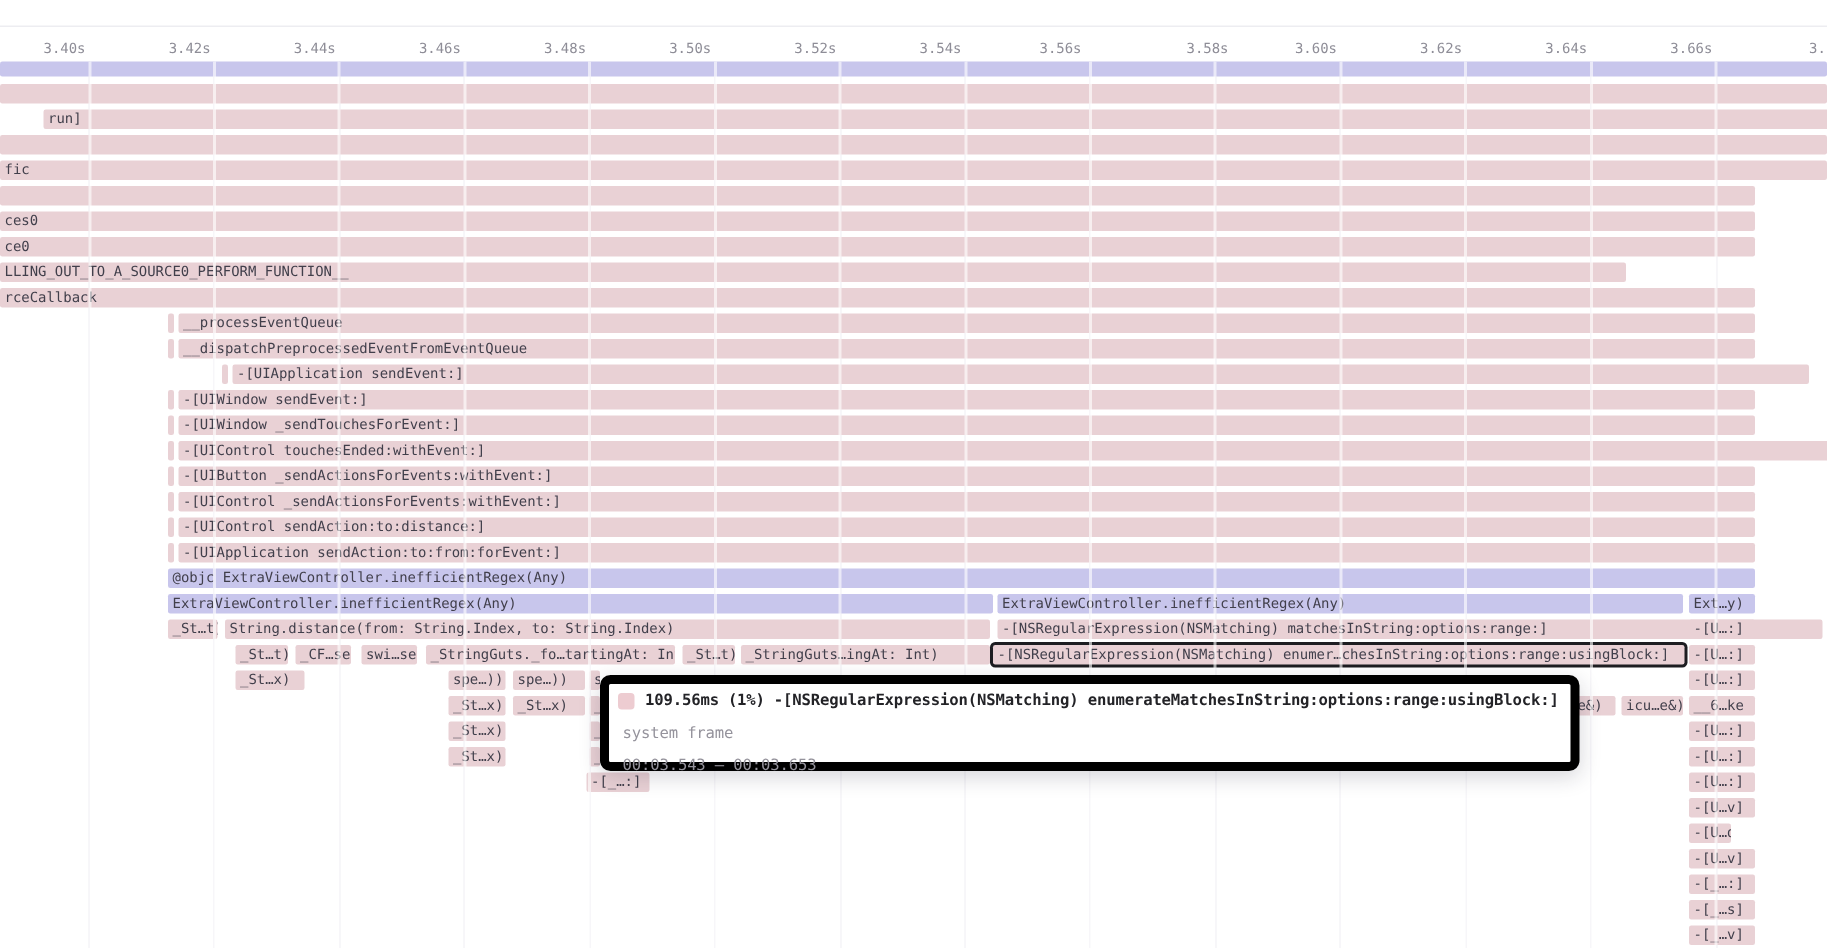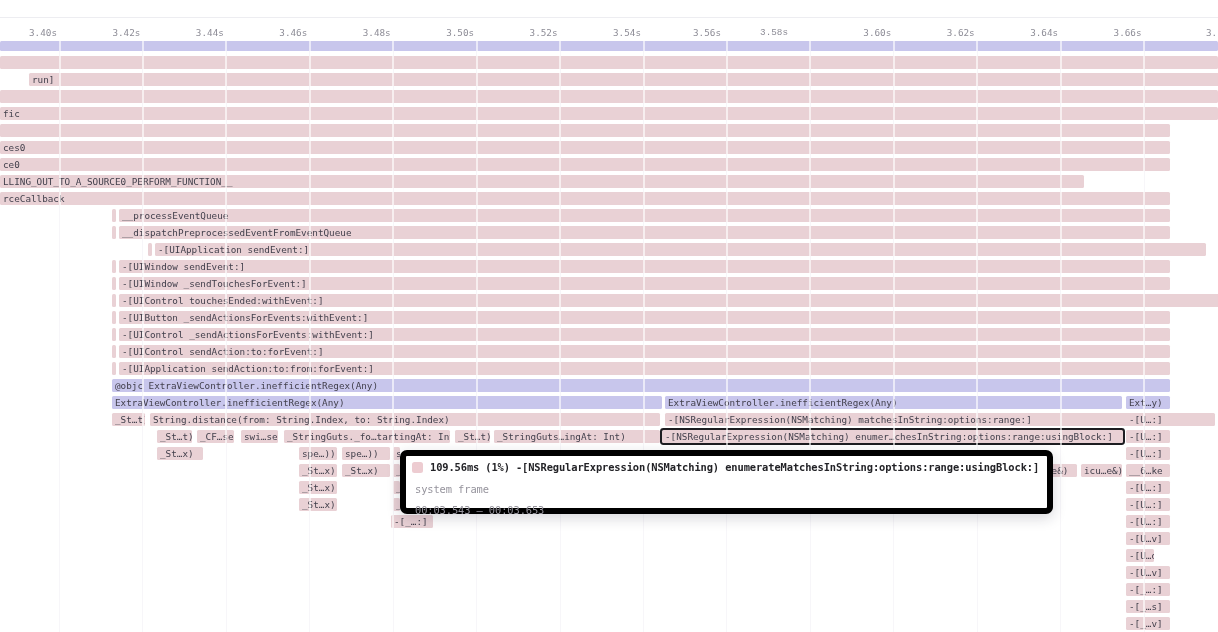--- a/index.html
+++ b/index.html
@@ -39,21 +39,21 @@
     <div class="ruler-line"></div>
   <div class="tick-label" style="left: 57px;">3.40s</div>
       <div class="tick-label" style="left: 140.43px;">3.42s</div>
       <div class="tick-label" style="left: 223.86px;">3.44s</div>
       <div class="tick-label" style="left: 307.29px;">3.46s</div>
       <div class="tick-label" style="left: 390.72px; text-align: right;">3.48s</div>
       <div class="tick-label" style="left: 474.15px;">3.50s</div>
       <div class="tick-label" style="left: 557.58px;">3.52s</div>
       <div class="tick-label" style="left: 641.01px;">3.54s</div>
       <div class="tick-label" style="left: 721px;">3.56s</div>
-      <div class="tick-label" style="left: 788px; font-family: Liberation Mono, monospace;">3.58s</div>
+      <div class="tick-label" style="left: 819px;">3.58s</div>
       <div class="tick-label" style="left: 891.3px;">3.60s</div>
       <div class="tick-label" style="left: 974.73px;">3.62s</div>
       <div class="tick-label" style="left: 1058.16px;">3.64s</div>
       <div class="tick-label" style="left: 1141.59px;">3.66s</div>
       <div class="tick-label partial" style="left: 1206px;">3.</div>
     </div>
   <div id="grid">
       <div class="gridline" style="left: 59px;"></div>
       <div class="gridline" style="left: 142.43px;"></div>
       <div class="gridline" style="left: 225.86px;"></div>
@@ -127,21 +127,21 @@
       <div class="flame-row" style="top: 311px;">
         <div class="seg pink" style="left: 112px; width: 4px;"></div>
         <div class="seg pink" style="left: 119px; width: 1051px;">-[UIButton _sendActionsForEvents:withEvent:]</div>
       </div>
       <div class="flame-row" style="top: 328px;">
         <div class="seg pink" style="left: 112px; width: 4px;"></div>
         <div class="seg pink" style="left: 119px; width: 1051px;">-[UIControl _sendActionsForEvents:withEvent:]</div>
       </div>
       <div class="flame-row" style="top: 345px;">
         <div class="seg pink" style="left: 112px; width: 4px;"></div>
-        <div class="seg pink" style="left: 119px; width: 1051px;">-[UIControl sendAction:to:forEvent:]</div>
+        <div class="seg pink" style="left: 119px; width: 1051px;">-[UIControl sendAction:to:distance:]</div>
       </div>
       <div class="flame-row" style="top: 362px;">
         <div class="seg pink" style="left: 112px; width: 4px;"></div>
         <div class="seg pink" style="left: 119px; width: 1051px;">-[UIApplication sendAction:to:from:forEvent:]</div>
       </div>
       <div class="flame-row" style="top: 379px;">
         <div class="seg purple" style="left: 112px; width: 1058px;">@objc ExtraViewController.inefficientRegex(Any)</div>
       </div>
       <div class="flame-row" style="top: 396px;">
         <div class="seg purple" style="left: 112px; width: 550px;">ExtraViewController.inefficientRegex(Any)</div>

